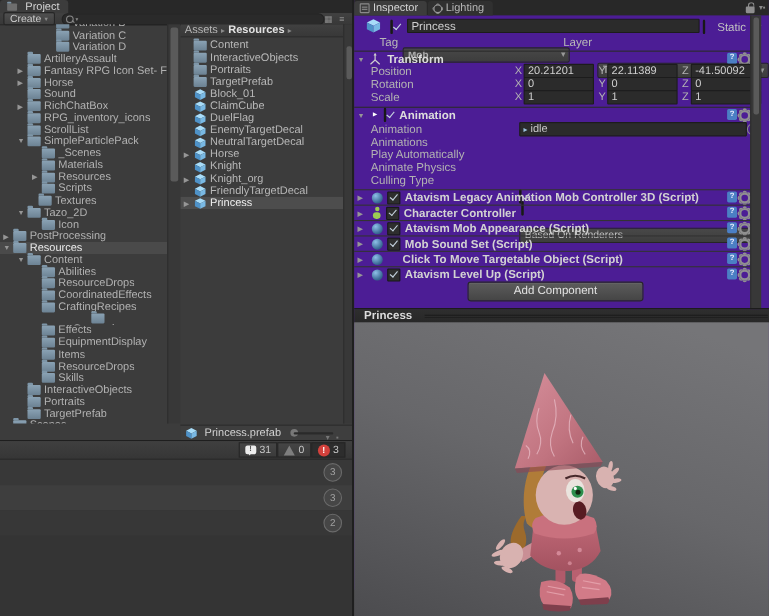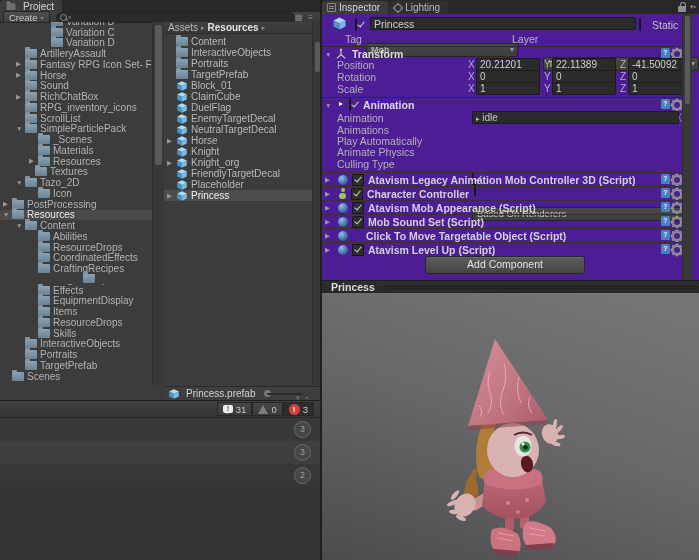--- a/index.html
+++ b/index.html
@@ -206,20 +206,25 @@
           <div class="trow" style="padding-left: 29px;">
             <span class="fold"></span>
             <span class="ficon"></span>
             <span class="lbl">Materials</span>
           </div>
           <div class="trow" style="padding-left: 29px;">
             <span class="fold">▶</span>
             <span class="ficon"></span>
             <span class="lbl">Resources</span>
           </div>
+          <div class="trow" style="padding-left: 29px;">
+            <span class="fold"></span>
+            <span class="ficon"></span>
+            <span class="lbl">Scripts</span>
+          </div>
           <div class="trow" style="padding-left: 26px;">
             <span class="fold"></span>
             <span class="ficon"></span>
             <span class="lbl">Textures</span>
           </div>
           <div class="trow" style="padding-left: 16px;">
             <span class="fold">▼</span>
             <span class="ficon"></span>
             <span class="lbl">Tazo_2D</span>
           </div>
@@ -438,31 +443,20 @@
           <div class="arow">
             <span class="fold"></span>
             <span class="cicon">
               <svg width="12" height="12" viewBox="0 0 12 12">
                 <polygon points="6,1.2 10.8,3.6 6,6 1.2,3.6" fill="#a8dcf8"></polygon>
                 <polygon points="1.2,3.6 6,6 6,10.8 1.2,8.4" fill="#4e92c8"></polygon>
                 <polygon points="10.8,3.6 6,6 6,10.8 10.8,8.4" fill="#79b9e4"></polygon>
               </svg>
             </span>
             <span class="lbl">FriendlyTargetDecal</span>
-          </div>
-          <div class="arow">
-            <span class="fold"></span>
-            <span class="cicon">
-              <svg width="12" height="12" viewBox="0 0 12 12">
-                <polygon points="6,1.2 10.8,3.6 6,6 1.2,3.6" fill="#a8dcf8"></polygon>
-                <polygon points="1.2,3.6 6,6 6,10.8 1.2,8.4" fill="#4e92c8"></polygon>
-                <polygon points="10.8,3.6 6,6 6,10.8 10.8,8.4" fill="#79b9e4"></polygon>
-              </svg>
-            </span>
-            <span class="lbl">Placeholder</span>
           </div>
           <div class="arow sel">
             <span class="fold">▶</span>
             <span class="cicon">
               <svg width="12" height="12" viewBox="0 0 12 12">
                 <polygon points="6,1.2 10.8,3.6 6,6 1.2,3.6" fill="#a8dcf8"></polygon>
                 <polygon points="1.2,3.6 6,6 6,10.8 1.2,8.4" fill="#4e92c8"></polygon>
                 <polygon points="10.8,3.6 6,6 6,10.8 10.8,8.4" fill="#79b9e4"></polygon>
               </svg>
             </span>

